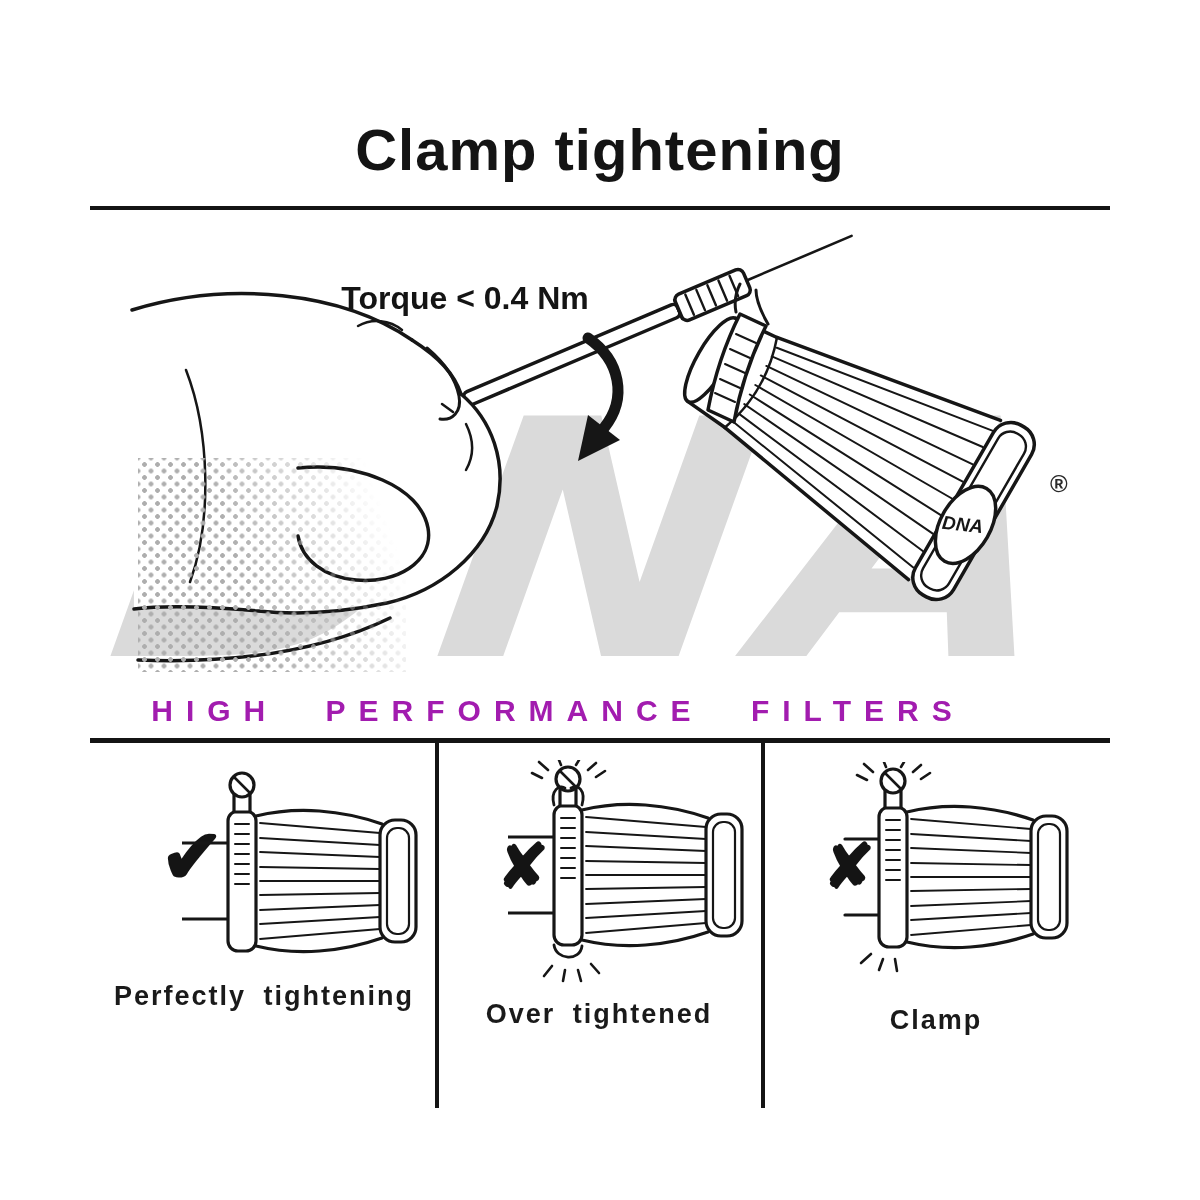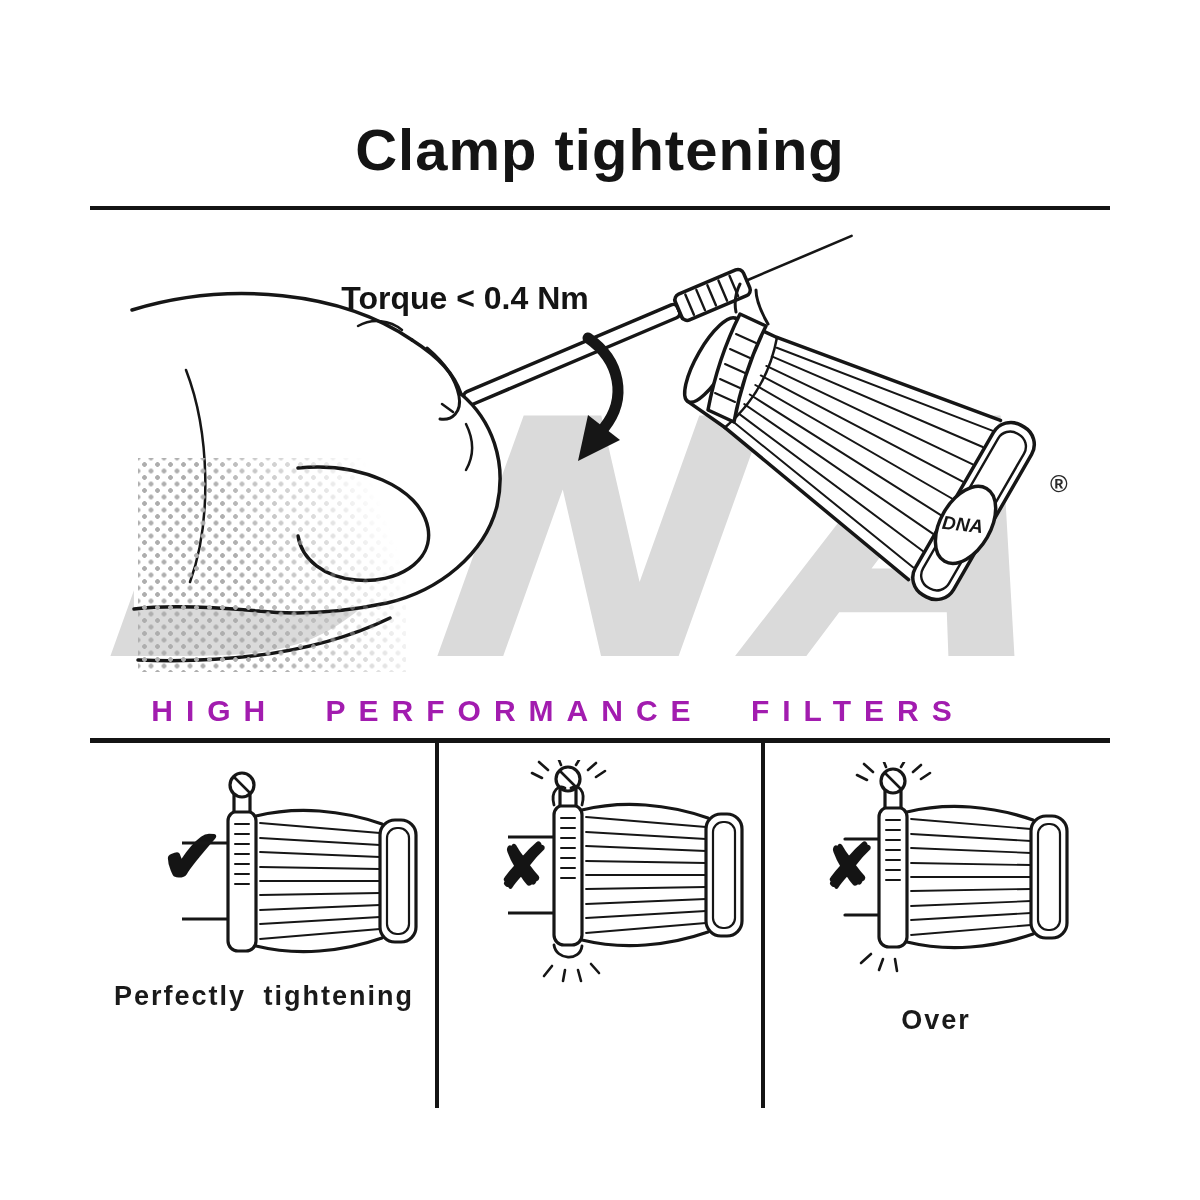--- a/index.html
+++ b/index.html
@@ -151,34 +151,35 @@
       <rect x="52" y="26" width="16" height="20" fill="#ffffff"></rect>
       <circle cx="60" cy="19" r="12" fill="#ffffff"></circle>
       <path d="M53,12 L67,26" stroke-width="2.6"></path>
       <path d="M46,45 C42,30 52,24 57,28 M63,28 C70,24 78,30 74,45 M46,185 C48,200 72,202 74,186" stroke-width="2.8"></path>
       <path d="M40,10 L31,2 M53,5 L51,0 M68,5 L71,0 M80,10 L88,3 M88,17 L97,11 M34,18 L24,13" stroke-width="2.6"></path>
       <path d="M44,206 L36,216 M57,210 L55,221 M70,210 L73,221 M83,204 L91,213" stroke-width="2.6"></path>
       <rect x="198" y="54" width="36" height="122" rx="15" fill="#ffffff"></rect>
       <rect x="205" y="62" width="22" height="106" rx="10" stroke-width="2.2"></rect>
     </g>
   </svg>
+  <div class="caption cap-2">Over tightened</div>
 
   <div class="mark mark-3">✘</div>
   <svg class="panel-art" style="left:833px;top:762px" width="250" height="230" viewBox="0 0 250 230">
     <g stroke="#161616" stroke-width="3.2" fill="none" stroke-linecap="round" stroke-linejoin="round">
       <path d="M12,77 H46 M12,153 H46"></path>
       <path d="M74,50 C115,40 160,44 200,58 L200,172 C160,186 115,190 74,180 Z" fill="#ffffff" stroke="none"></path>
       <path d="M74,50 C115,40 160,44 200,58 M74,180 C115,190 160,186 200,172"></path>
       <path d="M78,57 L198,67 M78,72 L198,79 M78,86 L198,91 M78,101 L198,103 M78,115 L198,115 M78,129 L198,127 M78,144 L198,139 M78,158 L198,151 M78,173 L198,163" stroke-width="1.8"></path>
       <rect x="46" y="45" width="28" height="140" rx="10" fill="#ffffff"></rect>
       <path d="M53,58 H67 M53,68 H67 M53,78 H67 M53,88 H67 M53,98 H67 M53,108 H67 M53,118 H67" stroke-width="2"></path>
       <rect x="52" y="26" width="16" height="20" fill="#ffffff"></rect>
       <circle cx="60" cy="19" r="12" fill="#ffffff"></circle>
       <path d="M53,12 L67,26" stroke-width="2.6"></path>
       <path d="M40,10 L31,2 M53,5 L51,0 M68,5 L71,0 M80,10 L88,3 M88,17 L97,11 M34,18 L24,13" stroke-width="2.6"></path>
       <path d="M38,192 L28,201 M50,197 L46,208 M62,197 L64,209" stroke-width="2.6"></path>
       <rect x="198" y="54" width="36" height="122" rx="15" fill="#ffffff"></rect>
       <rect x="205" y="62" width="22" height="106" rx="10" stroke-width="2.2"></rect>
     </g>
   </svg>
-  <div class="caption cap-3">Over</div>
+  <div class="caption cap-3">Clamp</div>
 
 </div>
 
 </body></html>

